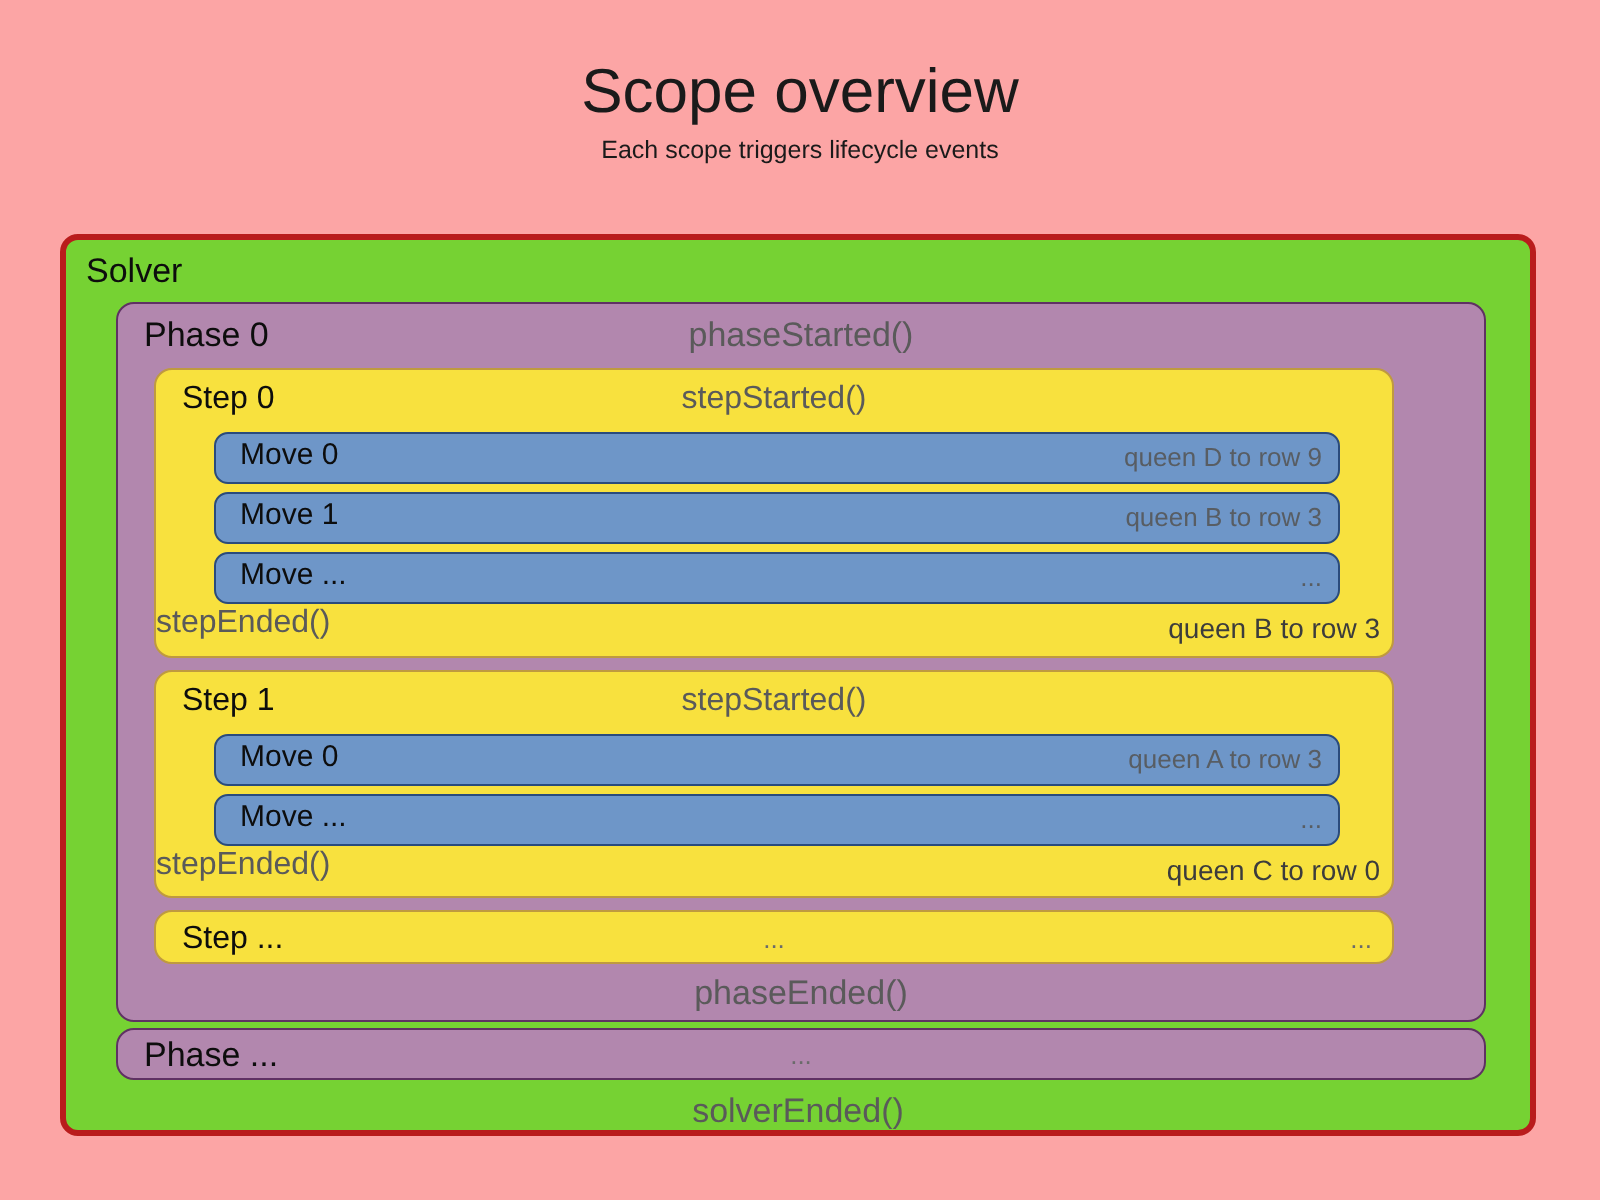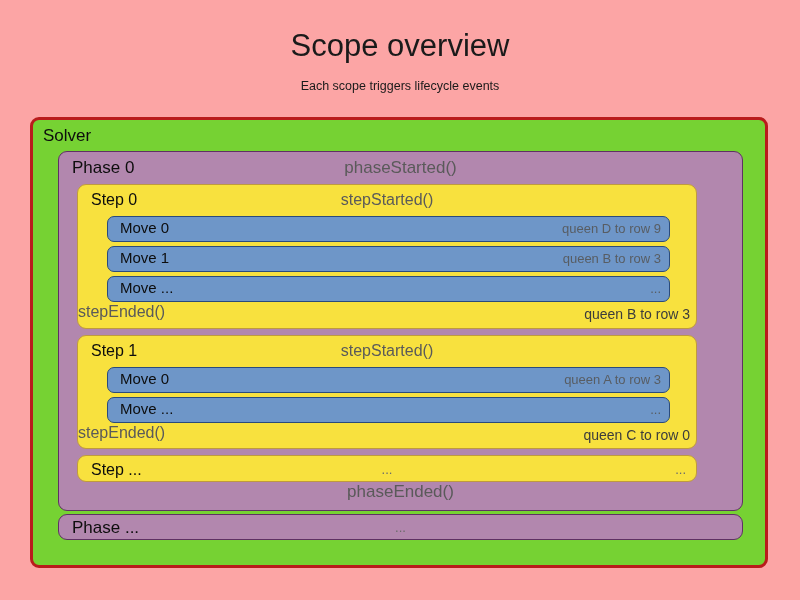--- a/index.html
+++ b/index.html
@@ -5,21 +5,21 @@
   html,body{margin:0;padding:0;background:#ffffff;}
   .canvas{
     position:relative;width:800px;height:600px;background:#fca5a5;
     font-family:"Liberation Sans", sans-serif;color:#111;overflow:hidden;
   }
   .title{
     position:absolute;top:28px;left:0;width:100%;text-align:center;
     font-size:31px;color:#1a1a1a;letter-spacing:0;
   }
   .subtitle{
-    position:absolute;top:79px;left:0;width:100%;text-align:center;
+    position:absolute;top:68px;left:0;width:100%;text-align:center;
     font-size:12.5px;color:#1a1a1a;
   }
   .box{position:absolute;box-sizing:border-box;border-radius:9px;}
   .solver-box{left:30px;top:117px;width:738px;height:451px;background:#76d233;border:3px solid #b91c1c;}
   .phase-box {left:25px;top:31px;width:685px;height:360px;background:#b287ae;border:1px solid #5f3163;}
   .step-box  {left:18px;width:620px;background:#f8e13e;border:1px solid #bf9a3f;}
   .step0-box {top:32px;height:145px;}
   .step1-box {top:183px;height:114px;}
   .stepmore-box{top:303px;height:27px;}
   .phasemore-box{left:25px;top:394px;width:685px;height:26px;background:#b287ae;border:1px solid #5f3163;}
@@ -32,21 +32,21 @@
   .hdr-event{width:100%;text-align:center;font-size:17px;color:#5a5a5a;}
   .step-hdr .hdr-label{font-size:16px;}
   .step-hdr .hdr-event{font-size:16px;}
   .move-label{position:absolute;left:12px;top:2px;font-size:15px;color:#0d0d0d;}
   .move-note{position:absolute;right:8px;top:4px;font-size:13px;color:#585d63;}
   .step-footer{position:absolute;left:0;width:100%;}
   .step-footer .hdr-event{font-size:16px;}
   .footer-note{position:absolute;right:6px;top:3px;font-size:14px;color:#3c3c3c;}
   .dots-center{position:absolute;left:0;width:100%;text-align:center;font-size:13px;color:#6b6b6b;}
   .dots-right{position:absolute;right:10px;font-size:13px;color:#6b6b6b;}
-  .phase-footer{position:absolute;left:0;top:330px;width:100%;height:30px;display:flex;}
+  .phase-footer{position:absolute;left:0;top:330px;width:100%;height:30px;display:flex;align-items:center;}
   .solver-footer{position:absolute;left:0;top:420px;width:100%;height:31px;display:flex;align-items:center;}
 </style>
 </head>
 <body>
 
 <div class="canvas">
 
   <div class="title">Scope overview</div>
   <div class="subtitle">Each scope triggers lifecycle events</div>
 
@@ -122,15 +122,18 @@
       </div>
     </div>
 
     <div class="box phasemore-box">
       <div class="hdr" style="height:26px;">
         <span class="hdr-label" style="left:13px;">Phase ...</span>
         <span class="dots-center" style="top:5px;">...</span>
       </div>
     </div>
 
+    <div class="solver-footer">
+      <span class="hdr-event">solverEnded()</span>
+    </div>
   </div>
 
 </div>
 
 </body></html>

